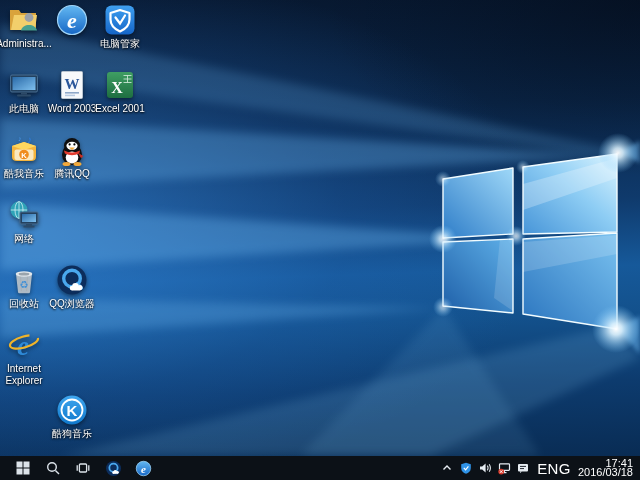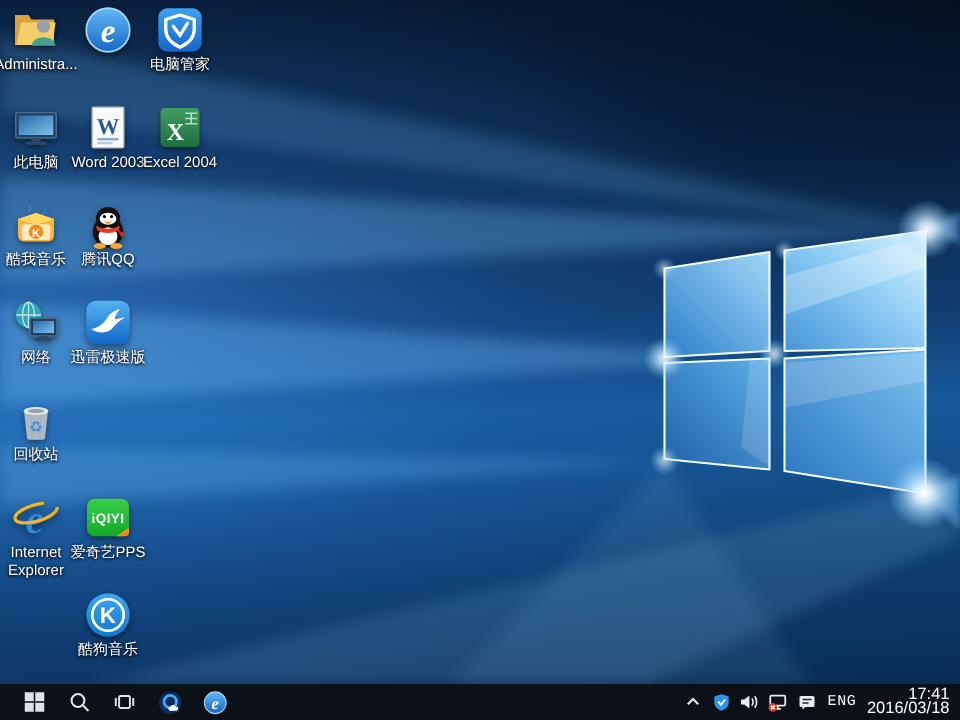--- a/index.html
+++ b/index.html
@@ -30,21 +30,21 @@
   .taskbar{position:absolute;left:0;right:0;bottom:0;height:24px;
            background:var(--taskbar-bg,#0c1117);
            display:flex;align-items:center;padding:0 5px 0 10px;box-sizing:border-box;}
   .tb-left{display:flex;align-items:center;gap:4px;}
   .tbtn{width:26px;height:24px;display:flex;align-items:center;justify-content:center;
         background:none;border:none;padding:0;cursor:pointer;}
   .tbtn svg{display:block;}
   .tb-right{margin-left:auto;display:flex;align-items:center;gap:5px;}
   .tray-icon{width:14px;height:14px;display:flex;align-items:center;justify-content:center;cursor:pointer;}
   .tray-icon svg{display:block;}
-  .tray-lang{color:var(--tray-text,#fff);font-size:10px;letter-spacing:.4px;padding:0 2px;cursor:pointer;font-family:Liberation Mono, monospace;}
+  .tray-lang{color:var(--tray-text,#fff);font-size:15px;letter-spacing:.4px;padding:0 2px;cursor:pointer;}
   .tray-clock{color:var(--tray-text,#fff);font-size:11px;line-height:9.5px;text-align:right;
               min-width:50px;padding-right:2px;cursor:pointer;}
 </style>
 </head>
 <body>
 
 <div class="screen">
 
   <svg width="0" height="0" style="position:absolute" aria-hidden="true">
     <defs>
@@ -204,21 +204,21 @@
     </div>
 
     <div class="cell" style="left:96px;top:68px">
       <div class="ig">
         <svg viewBox="0 0 34 34">
           <rect x="4" y="4" width="26" height="26" rx="3" fill="url(#gExcel)"></rect>
           <path d="M20.5 7.5h8M20.5 11h8M20.5 14.5h8M24.5 7.5v7" stroke="#cfe9d8" stroke-width="1" opacity=".85" fill="none"></path>
           <text x="14" y="25" font-size="16" font-weight="bold" font-family="Liberation Serif,serif" fill="#fff" text-anchor="middle">X</text>
         </svg>
       </div>
-      <div class="lbl">Excel 2004</div>
+      <div class="lbl">Excel 2001</div>
     </div>
 
     <div class="cell" style="left:0;top:133px">
       <div class="ig">
         <svg viewBox="0 0 34 34">
           <text x="20" y="10" font-size="10" fill="#2e7de0">♪</text>
           <text x="11" y="8" font-size="7" fill="#4a9af0">♪</text>
           <path d="M5 13 L17 9 L29 13 L29 24 Q29 28 24 28 L10 28 Q5 28 5 24 Z" fill="#f5b53e"></path>
           <path d="M5 13 L17 9 L29 13 L17 17 Z" fill="#ffd75e"></path>
           <rect x="7.5" y="16.5" width="19" height="10.5" rx="2" fill="#fbe9c0"></rect>
@@ -256,65 +256,62 @@
           <ellipse cx="17" cy="24.5" rx="6.3" ry="6" fill="#fff"></ellipse>
           <path d="M9 17.5 Q17 21.5 25 17.5 L24.2 20.6 Q17 24 9.8 20.6 Z" fill="#e23b2e"></path>
           <path d="M22.5 19.5 l3.6 5.8 l2.2 -2.4 z" fill="#c92f24"></path>
           <ellipse cx="11.5" cy="31" rx="4" ry="2" fill="#f2a93b"></ellipse>
           <ellipse cx="22.5" cy="31" rx="4" ry="2" fill="#f2a93b"></ellipse>
         </svg>
       </div>
       <div class="lbl">腾讯QQ</div>
     </div>
 
-    <div class="cell" style="left:48px;top:198px">
-      <div class="ig">
-        <svg viewBox="0 0 34 34">
-          <rect x="2.5" y="2.5" width="29" height="29" rx="6.5" fill="url(#gXun)"></rect>
-          <path d="M6 21.5 Q13.5 19.5 16 14.5 Q18.5 9.8 25 8 Q21.5 12 21.5 15 L28.5 13.5 Q23.5 16.5 21 19.5 Q17.5 24.5 11 23.5 Q8 23.2 6 21.5 Z" fill="#fff"></path>
-        </svg>
-      </div>
-      <div class="lbl">迅雷极速版</div>
-    </div>
 
     <div class="cell" style="left:0;top:263px">
       <div class="ig">
         <svg viewBox="0 0 34 34">
           <path d="M9 11 L25 11 L23 29 Q23 30.2 21.5 30.2 L12.5 30.2 Q11 30.2 11 29 Z" fill="#c2c9cf" opacity=".88"></path>
           <path d="M13.5 13 l.9 15" stroke="#a8b0b7" stroke-width="1"></path>
           <path d="M20.5 13 l-.9 15" stroke="#a8b0b7" stroke-width="1"></path>
           <ellipse cx="17" cy="11" rx="8.3" ry="2.7" fill="#e2e8ec"></ellipse>
           <ellipse cx="17" cy="11" rx="5.4" ry="1.5" fill="#9aa4ac"></ellipse>
           <text x="17" y="25" font-size="10" text-anchor="middle" fill="#3f8fd6">♻</text>
         </svg>
       </div>
       <div class="lbl">回收站</div>
     </div>
 
+    <div class="cell" style="left:48px;top:263px">
+      <div class="ig">
+        <svg viewBox="0 0 34 34">
+          <circle cx="17" cy="17" r="14.5" fill="#0c2d5c"></circle>
+          <circle cx="17" cy="15.5" r="8.3" fill="none" stroke="#4aa8ee" stroke-width="3.4"></circle>
+          <path d="M22.5 20.5 L26.5 25" stroke="#4aa8ee" stroke-width="3.2" stroke-linecap="round"></path>
+          <g fill="#fff">
+            <circle cx="20.5" cy="23.5" r="3.4"></circle>
+            <circle cx="25" cy="24.5" r="2.5"></circle>
+            <circle cx="17" cy="25" r="2.3"></circle>
+            <rect x="15.5" y="24.2" width="11" height="3.2" rx="1.6"></rect>
+          </g>
+        </svg>
+      </div>
+      <div class="lbl">QQ浏览器</div>
+    </div>
 
     <div class="cell" style="left:0;top:328px">
       <div class="ig">
         <svg viewBox="0 0 34 34">
           <text x="16" y="27" font-size="27" font-weight="bold" font-style="italic" font-family="Liberation Serif,serif" fill="#2e8ad8" text-anchor="middle">e</text>
           <ellipse cx="17" cy="14" rx="14.5" ry="5.5" fill="none" stroke="#f0b429" stroke-width="2.2" stroke-dasharray="56 20" transform="rotate(-16 17 14)"></ellipse>
         </svg>
       </div>
       <div class="lbl">Internet Explorer</div>
     </div>
 
-    <div class="cell" style="left:48px;top:328px">
-      <div class="ig">
-        <svg viewBox="0 0 34 34">
-          <rect x="3" y="4.5" width="28" height="25" rx="5" fill="url(#gIqy)"></rect>
-          <text x="17" y="20.5" font-size="9" font-weight="bold" fill="#fff" text-anchor="middle" letter-spacing=".3">iQIYI</text>
-          <path d="M22.5 29.5 L31 23.5 V26.8 Q31 29.5 28.2 29.5 Z" fill="#f08c1e"></path>
-        </svg>
-      </div>
-      <div class="lbl">爱奇艺PPS</div>
-    </div>
 
 
     <div class="cell" style="left:48px;top:393px">
       <div class="ig">
         <svg viewBox="0 0 34 34">
           <circle cx="17" cy="17" r="14.5" fill="url(#gKg)"></circle>
           <circle cx="17" cy="17" r="10.5" fill="none" stroke="#fff" stroke-width="1.8"></circle>
           <text x="17" y="22.5" font-size="15" font-weight="bold" fill="#fff" text-anchor="middle">K</text>
         </svg>
       </div>

